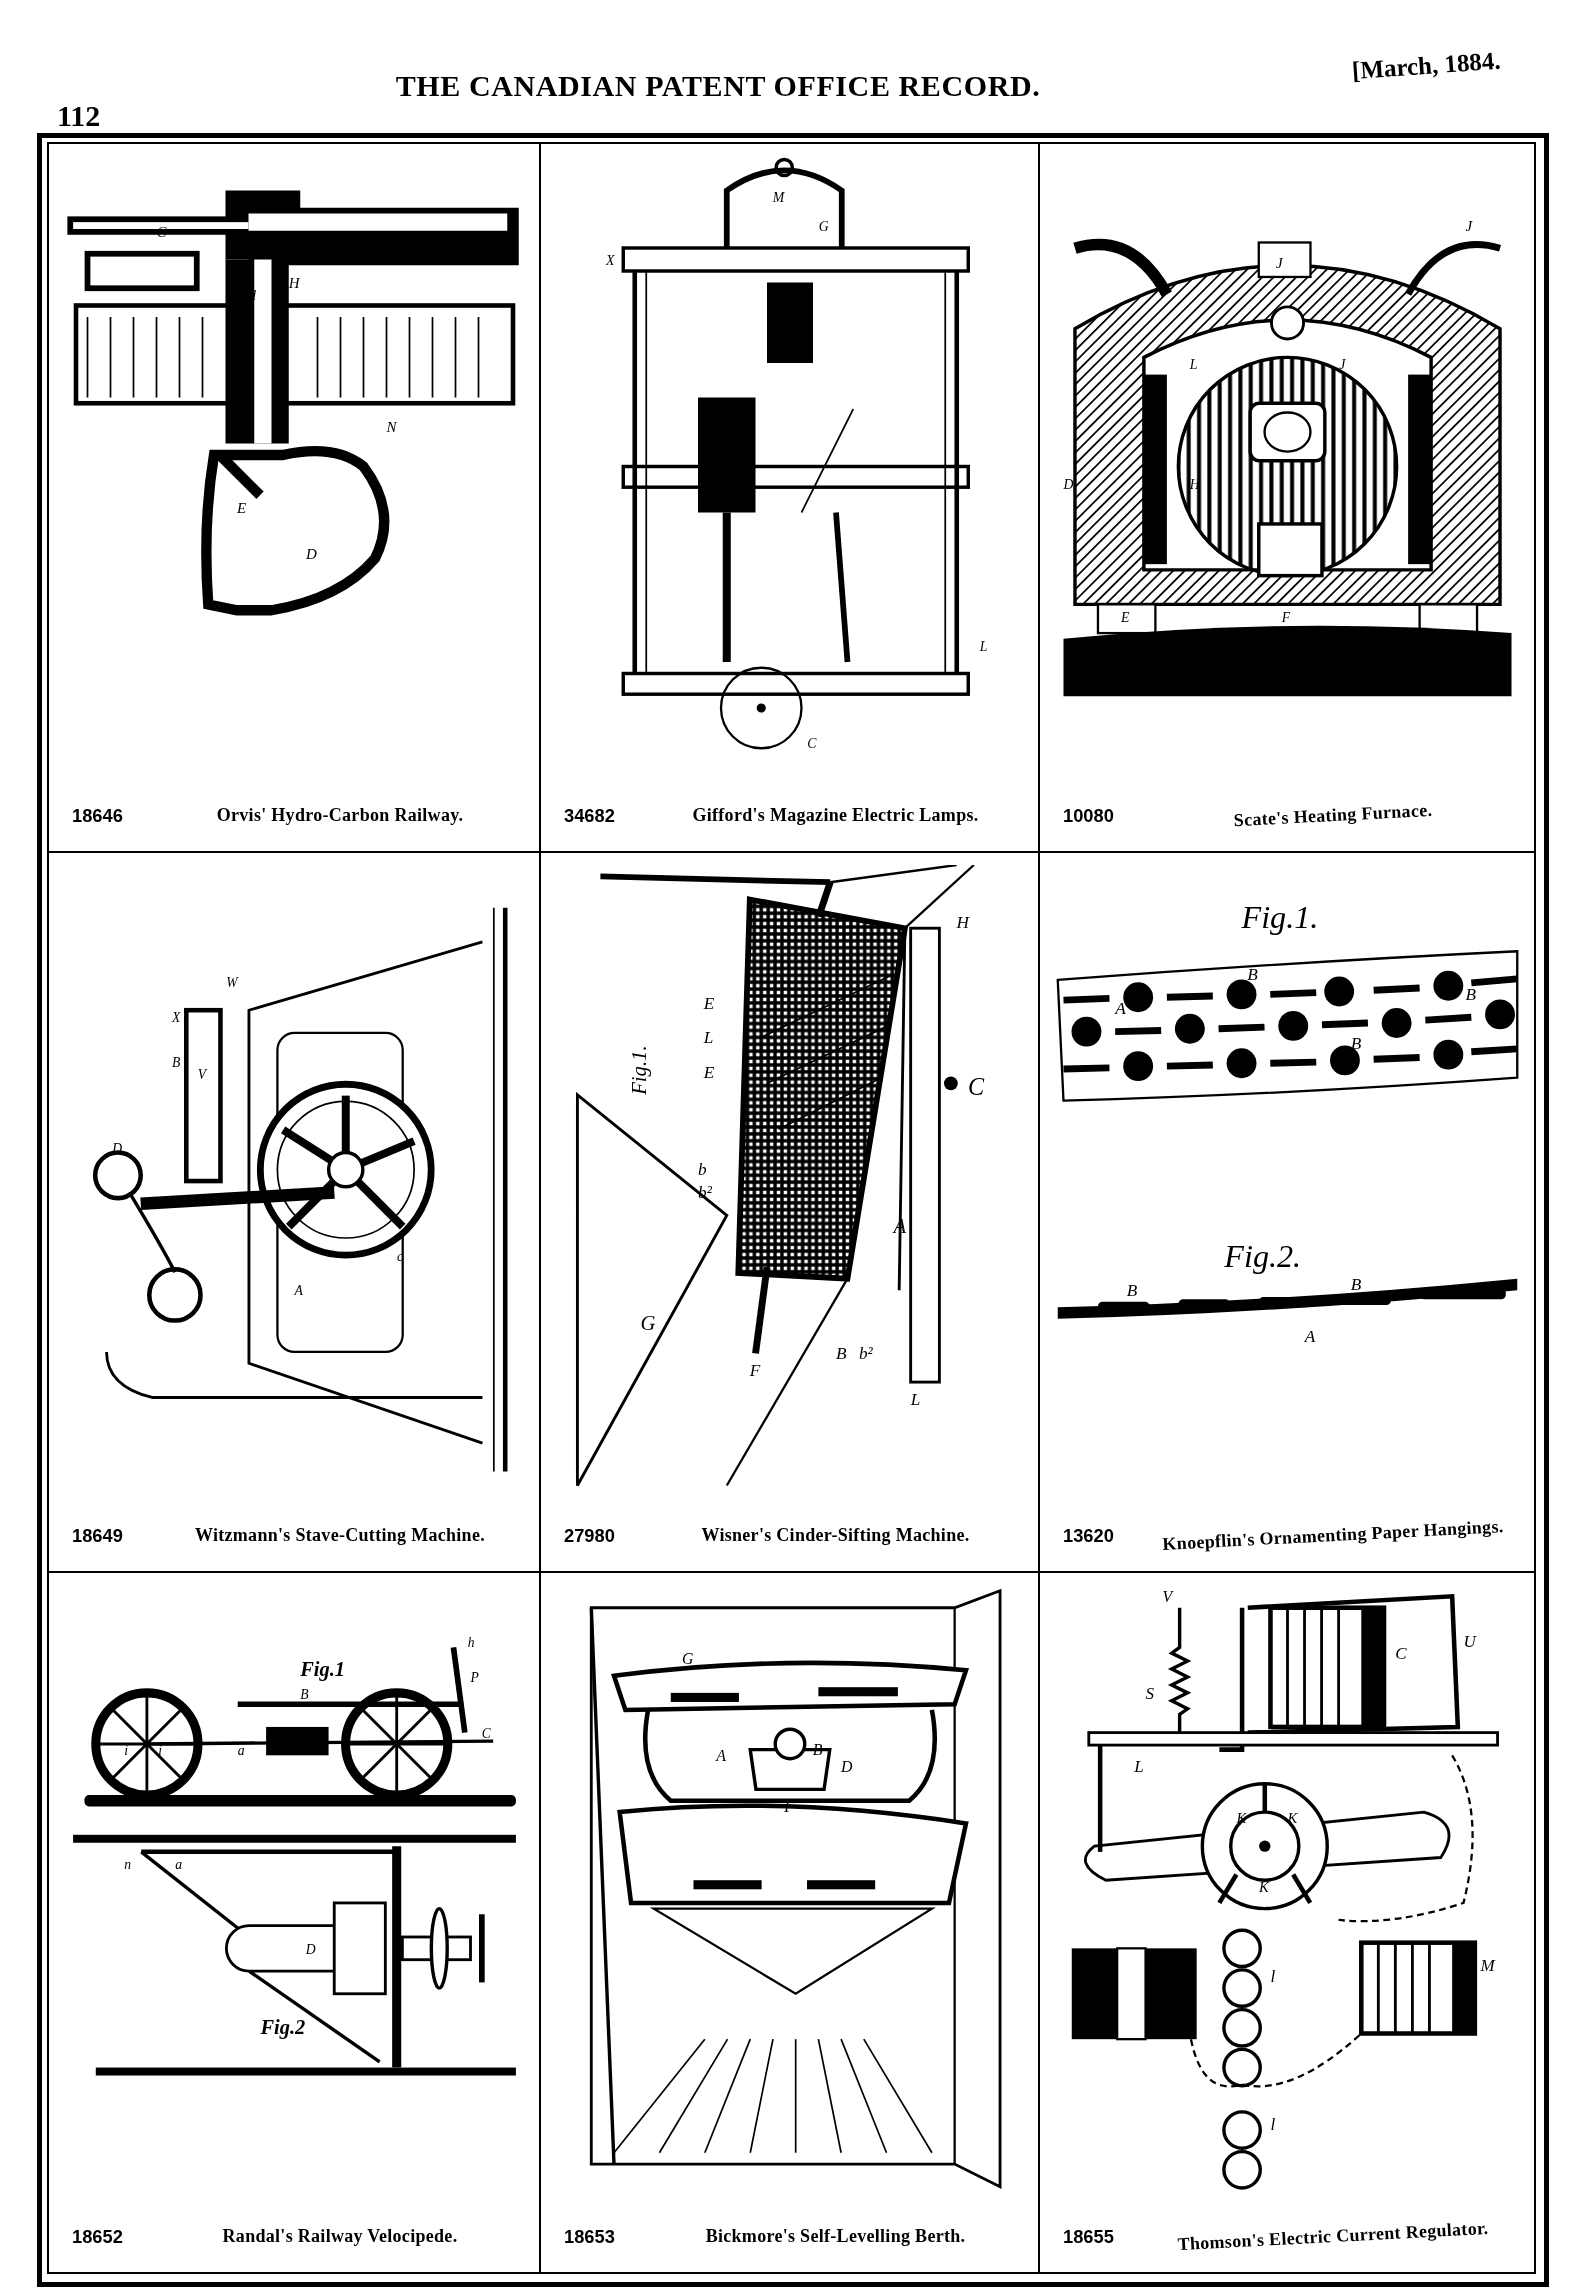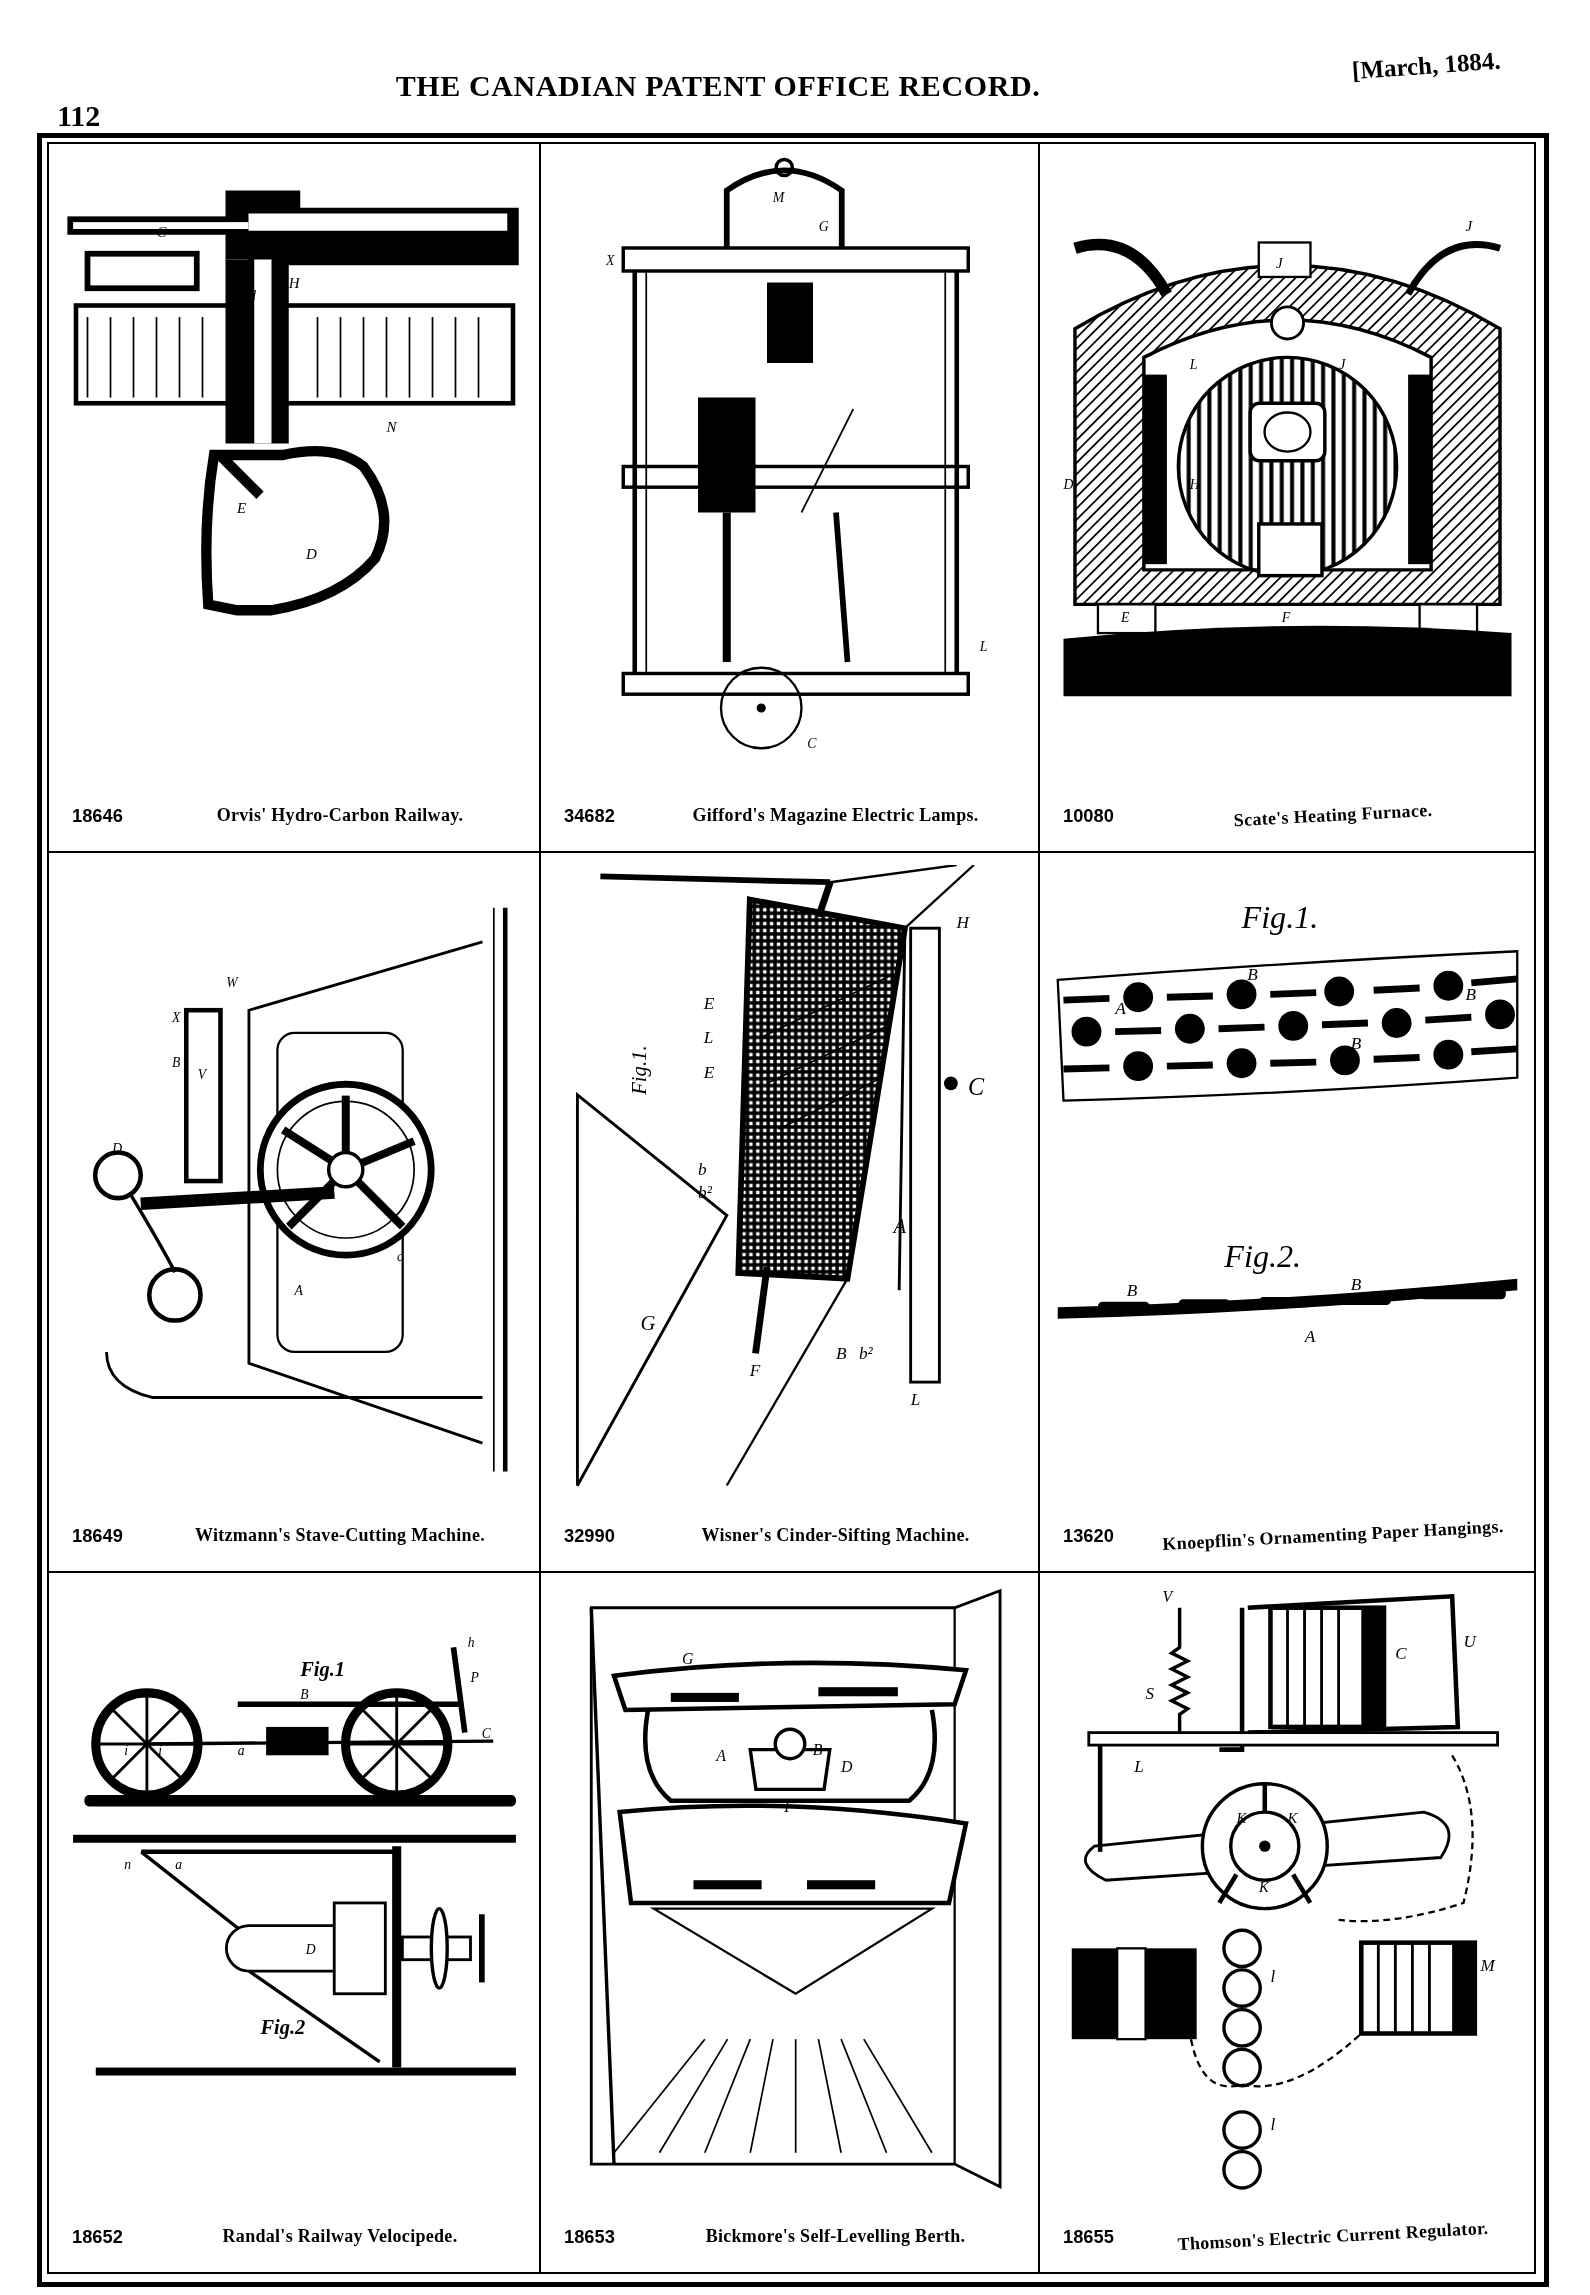--- a/index.html
+++ b/index.html
@@ -240,21 +240,21 @@
         <text class="fig-label" x="590" y="640" font-size="36">A</text>
         <text class="fig-label" x="720" y="400" font-size="42">C</text>
         <text class="fig-label" x="150" y="810" font-size="36">G</text>
         <text class="fig-label" x="340" y="890" font-size="30">F</text>
         <text class="fig-label" x="490" y="860" font-size="30">B</text>
         <text class="fig-label" x="530" y="860" font-size="30">b²</text>
         <text class="fig-label" x="620" y="940" font-size="30">L</text>
       </svg>
     </div>
     <div class="caption">
-      <span class="num">32990</span>
+      <span class="num">27980</span>
       <span class="title">Wisner's Cinder-Sifting Machine.</span>
     </div>
   </div>
 
   <div class="cell col3">
     <div class="figure">
       <svg viewBox="0 0 820 1120">
         <text class="fig-label" x="330" y="110" font-size="56">Fig.1.</text>
         <path d="M10 200 Q400 170 810 150 L810 370 Q400 400 20 410 Z" fill="#fff" stroke="#000" stroke-width="4"></path>
         <g id="dots" fill="#000">

